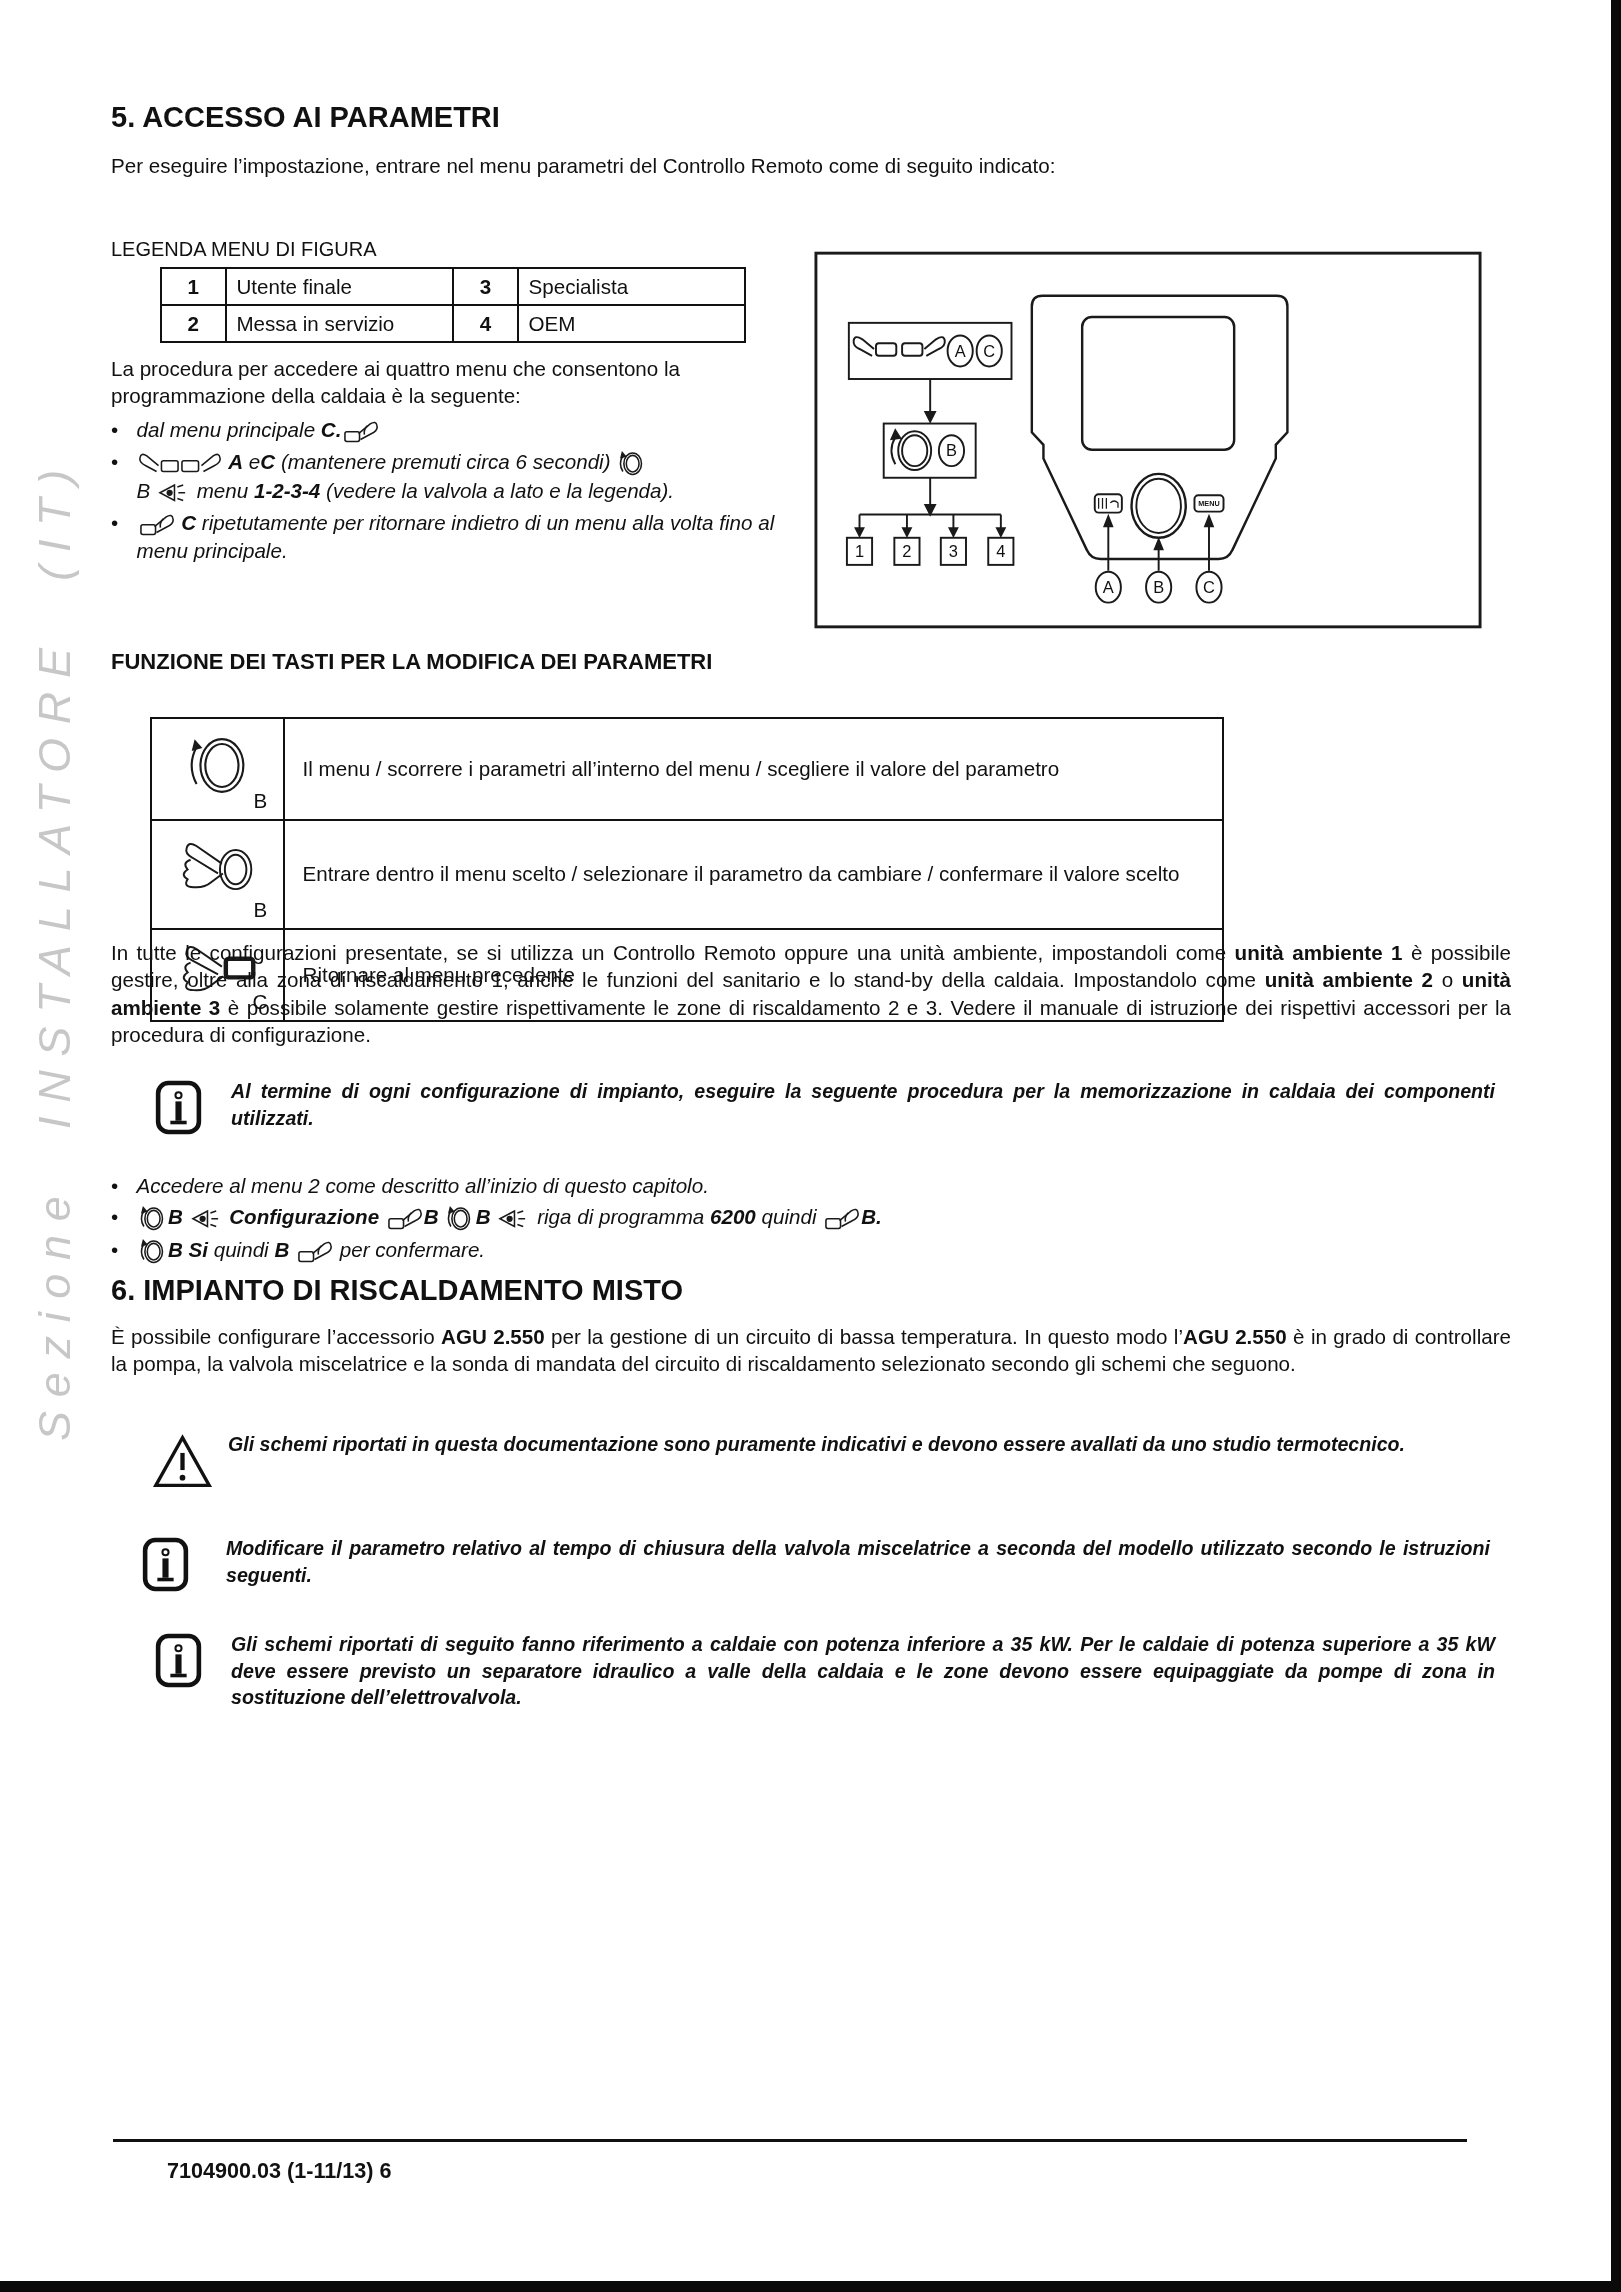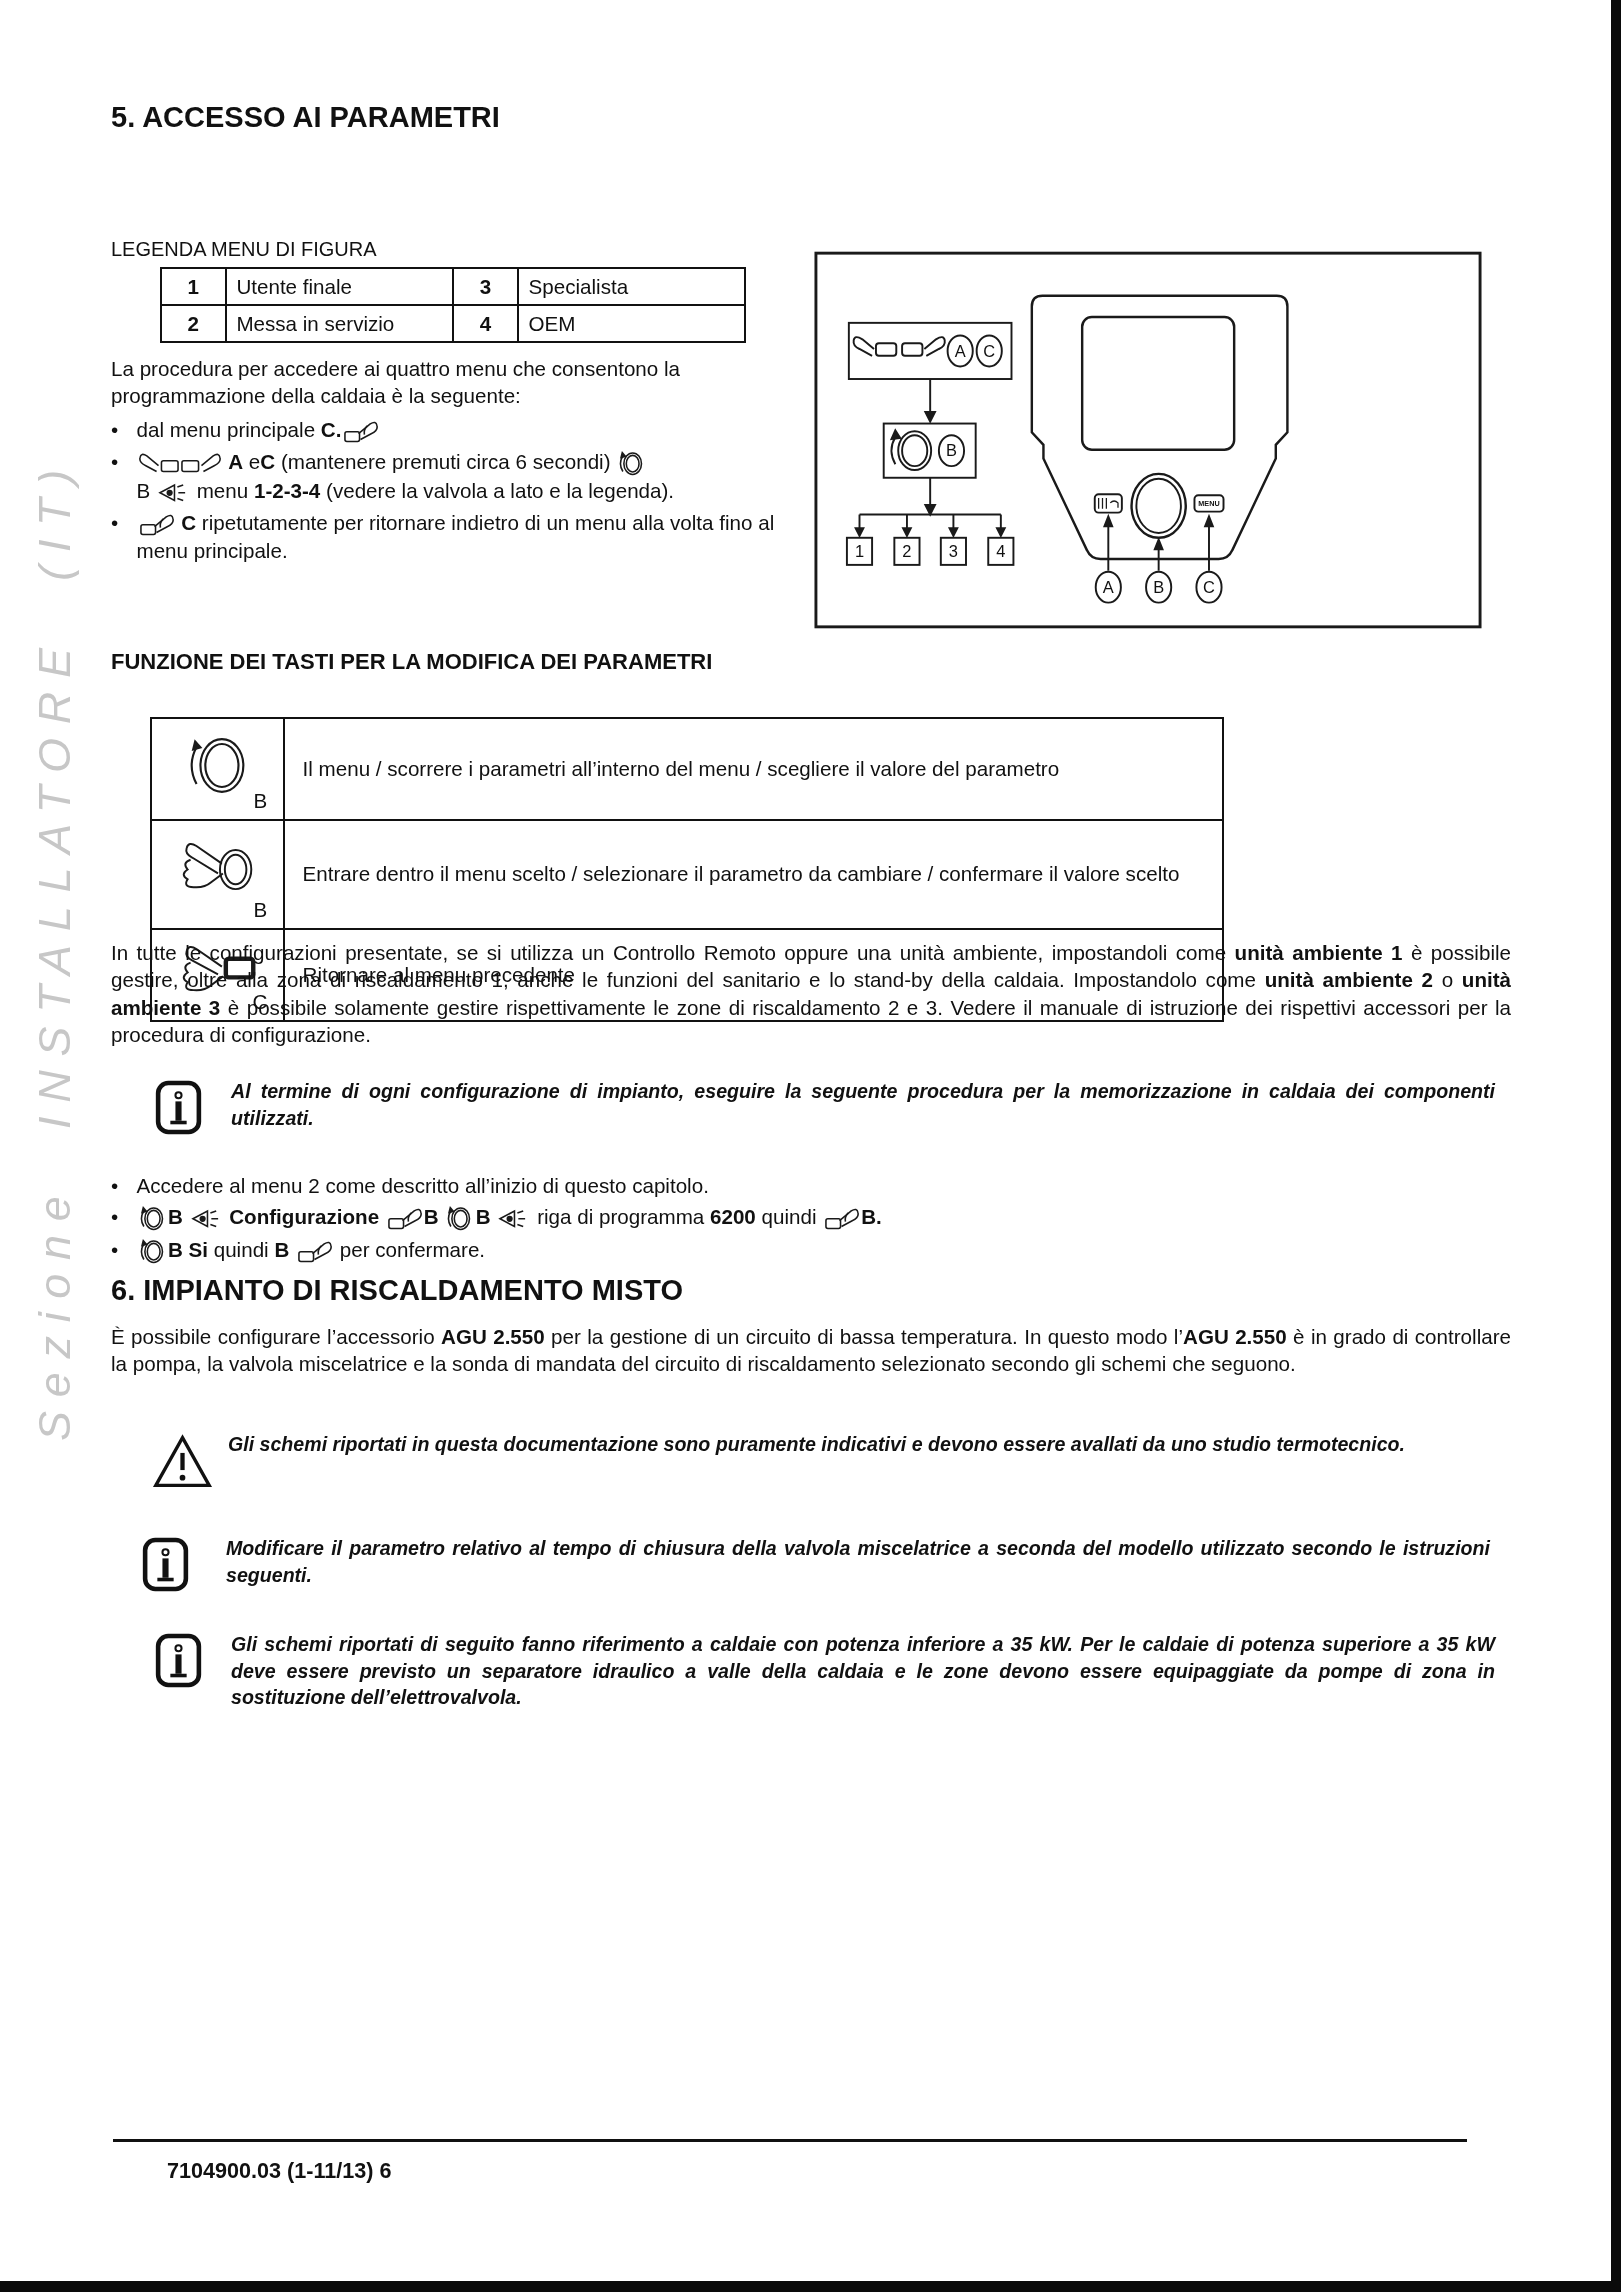--- a/index.html
+++ b/index.html
@@ -18,21 +18,21 @@
   .legend-title{position:absolute;left:111px;top:238px;font-size:20px;}
   
   table.legend{position:absolute;left:160px;top:267px;border-collapse:collapse;}
   table.legend td{border:2px solid #111;font-size:20.6px;height:35px;padding:0 9.8px;}
   table.legend td.num{width:43px;text-align:center;font-weight:bold;}
   table.legend td.lbl{width:206px;}
   
   .bullets{position:absolute;}
   .bullet{display:flex;margin-bottom:3.9px;}
   .bullet .marker{width:25.5px;font-size:20.6px;line-height:27.4px;}
-  .bullet .bcontent{flex:1;font-size:20.6px;line-height:27.4px;}
+  .bullet .bcontent{flex:1;font-size:20.6px;line-height:27.4px;font-style:italic;}
   .bline{min-height:27.4px;}
   
   .ic{display:inline-block;vertical-align:middle;line-height:0;margin:0 2px;}
   .ic svg{display:inline-block;}
   
   .figure{position:absolute;left:814px;top:251px;}
   
   table.keys{position:absolute;left:150px;top:717px;border-collapse:collapse;}
   table.keys td{border:2px solid #111;font-size:20.6px;line-height:28px;}
   table.keys td.icon-cell{width:129px;text-align:center;position:relative;}
@@ -51,20 +51,21 @@
   .edge-bottom{position:absolute;left:0;bottom:0;width:1621px;height:11.8px;background:#0a0a0a;}
 </style>
 </head>
 <body>
 
 <div class="page">
 
   <div class="sidebar-vertical">Sezione INSTALLATORE (IT)</div>
 
   <h1 class="h-title" style="left:111px;top:101px;">5.  ACCESSO AI PARAMETRI</h1>
+  <p class="para" style="left:111px;top:152px;width:1392px;">Per eseguire l’impostazione, entrare nel menu parametri del Controllo Remoto come di seguito indicato:</p>
 
   <div class="legend-title">LEGENDA MENU DI FIGURA</div>
 
   <table class="legend">
     <tbody>
         <tr>
       <td class="num">1</td>
       <td class="lbl">Utente finale</td>
       <td class="num">3</td>
       <td class="lbl">Specialista</td>

